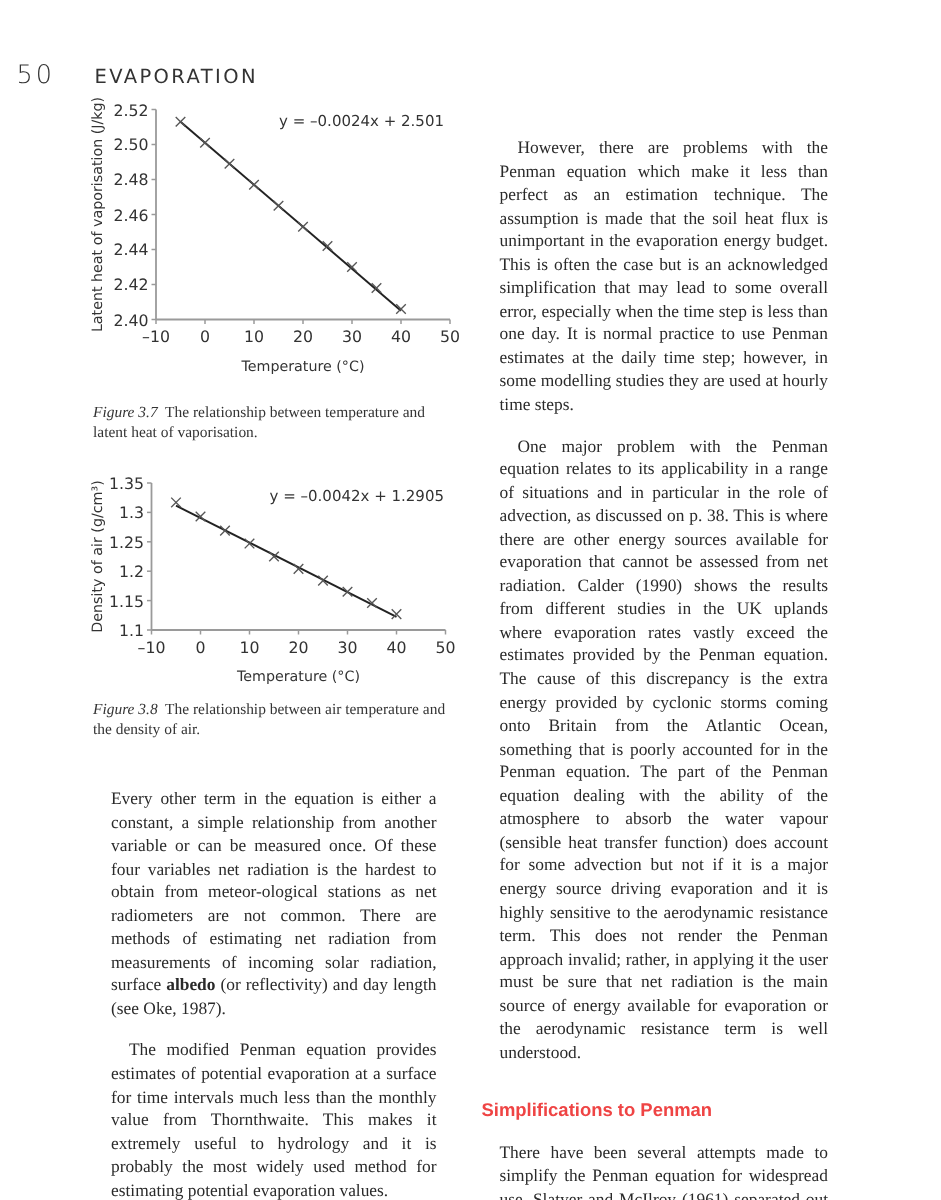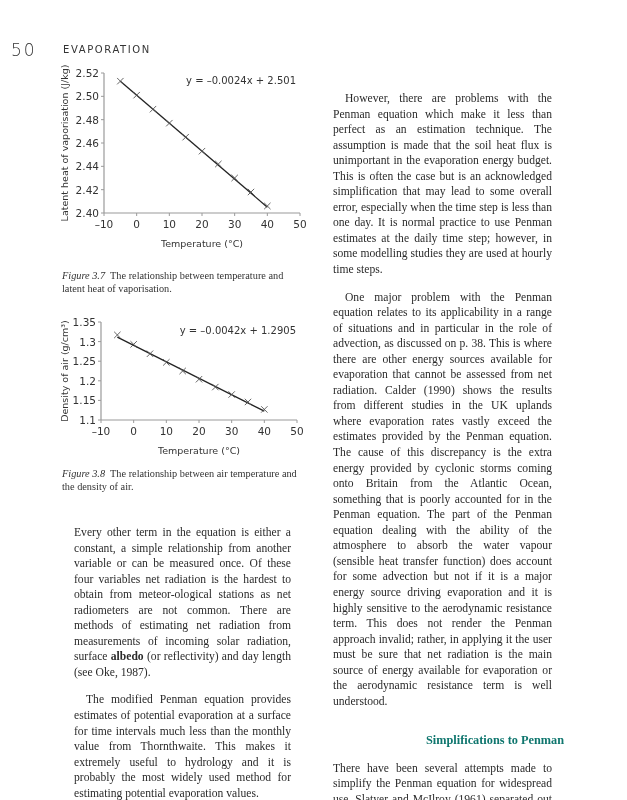--- a/index.html
+++ b/index.html
@@ -1,31 +1,31 @@
 <!DOCTYPE html>
 <html><head>
 <meta charset="utf-8">
 <style>
   html, body { margin: 0; padding: 0; background: #ffffff; }
   body { width: 627px; height: 800px; position: relative; overflow: hidden; color: #2a2a2a; }
   .page-num { position: absolute; left: 11px; top: 40px; font-family: "DejaVu Sans", sans-serif; font-size: 17px; letter-spacing: 2px; color: #333; font-weight: 300; }
-  .running-head { position: absolute; left: 63px; top: 44px; font-family: "DejaVu Sans", sans-serif; font-size: 10px; letter-spacing: 1.6px; color: #333; }
+  .running-head { position: absolute; left: 63px; top: 44px; font-family: "DejaVu Sans", sans-serif; font-size: 13px; letter-spacing: 1.6px; color: #333; }
   .chart { position: absolute; left: 60px; }
   .chart svg { display: block; overflow: visible; }
   .tick-label { font-family: "DejaVu Sans", sans-serif; font-size: 10.5px; fill: #333; }
   .axis-title { font-family: "DejaVu Sans", sans-serif; font-size: 9.5px; fill: #333; }
   .eq-label { font-family: "DejaVu Sans", sans-serif; font-size: 10px; fill: #333; }
   .caption { position: absolute; left: 62px; width: 240px; font-family: "Liberation Serif", serif; font-size: 10.3px; line-height: 13px; color: #333; }
   .caption .fig-no { font-style: italic; }
   .col { position: absolute; font-family: "Liberation Serif", serif; font-size: 11.6px; line-height: 15.55px; color: #2a2a2a; text-align: justify; }
   .col p { margin: 12px; }
   .col p.indent { text-indent: 12px; }
   .col-left { left: 62px; top: 513px; width: 241px; }
   .col-right { left: 321px; top: 79px; width: 243px; }
-  .heading { font-family: Liberation Serif, serif; font-weight: bold; font-size: 12.3px; margin: 24px 0 10px 0 !important; text-align: right; color: #0f766e; }
+  .heading { font-family: Liberation Sans, sans-serif; font-weight: bold; font-size: 12.3px; margin: 24px 0 10px 0 !important; text-align: left; color: #ef4444; }
   .bold-term { font-weight: bold; }
 </style>
 </head>
 <body>
 
 <div class="page-num">50</div>
 <div class="running-head">EVAPORATION</div>
 
 <div class="chart" style="top:64px;">
   <svg id="chart0" width="250" height="200">

